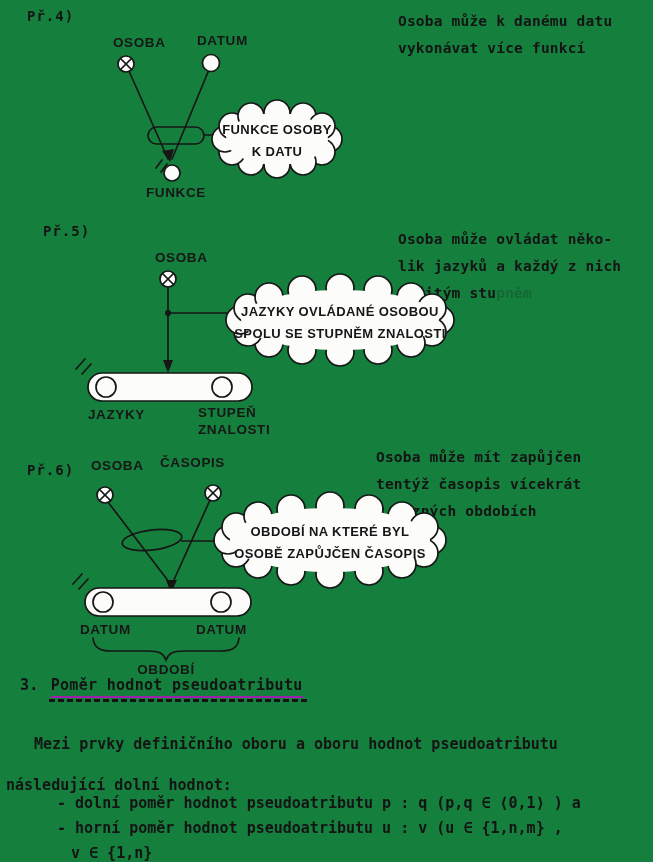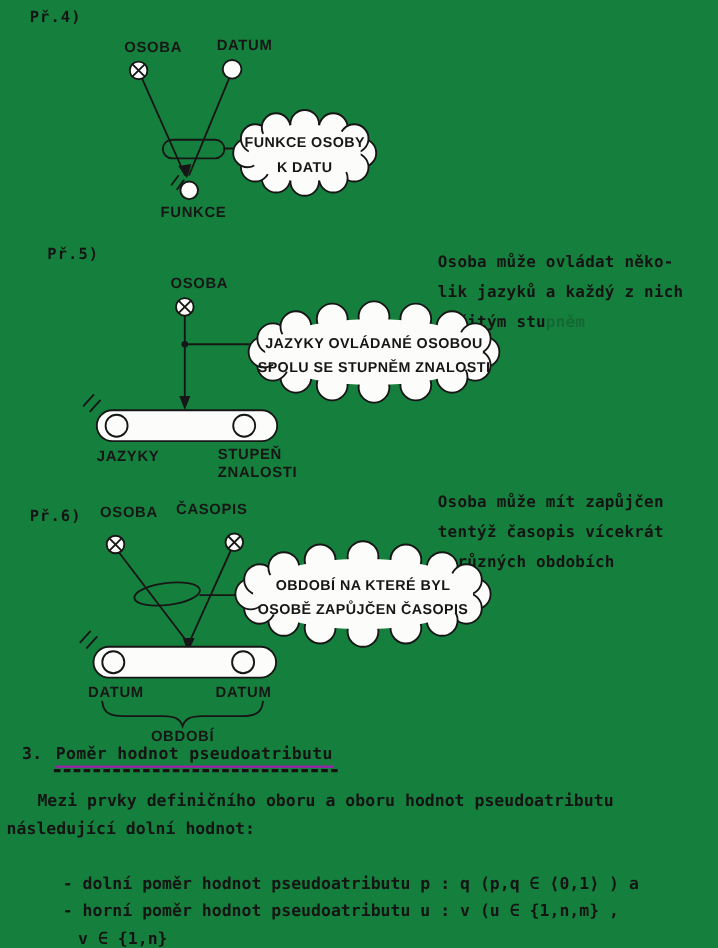--- a/index.html
+++ b/index.html
@@ -26,33 +26,37 @@
   .heading .num { display:inline-block; margin-right:12px; }
   .heading .title {
     display:inline-block; position:relative;
     border-bottom:2px solid #a21caf; padding-bottom:2px;
   }
   .heading .title::after {
     content:""; position:absolute; left:-2px; right:-4px; bottom:-6px;
     border-top:3px dashed #141414;
   }
   .para { font-size:15px; font-weight:bold; line-height:25px; letter-spacing:0px; }
-  .para div { white-space:nowrap; }
+  .para div { white-space:nowrap;margin-top:16px; }
   .para .indent { padding-left:28px; }
   .bullets { font-size:15px; font-weight:bold; line-height:25px; }
   .bullets div { white-space:nowrap; }
   .bullets .cont { padding-left:14px; }
 </style>
 </head>
 <body>
 
 <div class="page">
 
   <div class="abs ex-label" style="left:27px; top:8px;">Př.4)</div>
 
+  <div class="abs note" style="left:398px; top:8px;">
+    <div>Osoba může k danému datu</div>
+    <div>vykonávat více funkcí</div>
+  </div>
 
   <svg class="diagram" style="top:0;" width="400" height="215" viewBox="0 0 400 215">
 
     <line class="stroke" x1="129" y1="71" x2="168" y2="159"></line>
     <line class="stroke" x1="208" y1="72" x2="172" y2="159"></line>
 
     <rect class="stroke" x="148" y="127" width="56" height="17" rx="8.5"></rect>
     <line class="stroke" x1="204" y1="135" x2="219" y2="135"></line>
 
     <g>
@@ -137,21 +141,21 @@
     <circle class="stroke fillbg" cx="222" cy="167" r="10"></circle>
 
     <text x="155" y="42">OSOBA</text>
     <text x="88" y="199">JAZYKY</text>
     <text x="198" y="197">STUPEŇ</text>
     <text x="198" y="214">ZNALOSTI</text>
   </svg>
 
   <div class="abs ex-label" style="left:27px; top:462px;">Př.6)</div>
 
-  <div class="abs note" style="left:398px; top:444px;">
+  <div class="abs note" style="left:376px; top:444px;">
     <div>Osoba může mít zapůjčen</div>
     <div>tentýž časopis vícekrát</div>
     <div>v různých obdobích</div>
   </div>
 
   <svg class="diagram" style="top:440px;" width="653" height="240" viewBox="0 0 653 240">
     <line class="stroke" x1="108" y1="62" x2="169" y2="142"></line>
     <line class="stroke" x1="210" y1="60" x2="173" y2="142"></line>
     <ellipse class="stroke" cx="152" cy="100" rx="30" ry="10" transform="rotate(-7 152 100)"></ellipse>
     <line class="stroke" x1="182" y1="101" x2="219" y2="101"></line>

